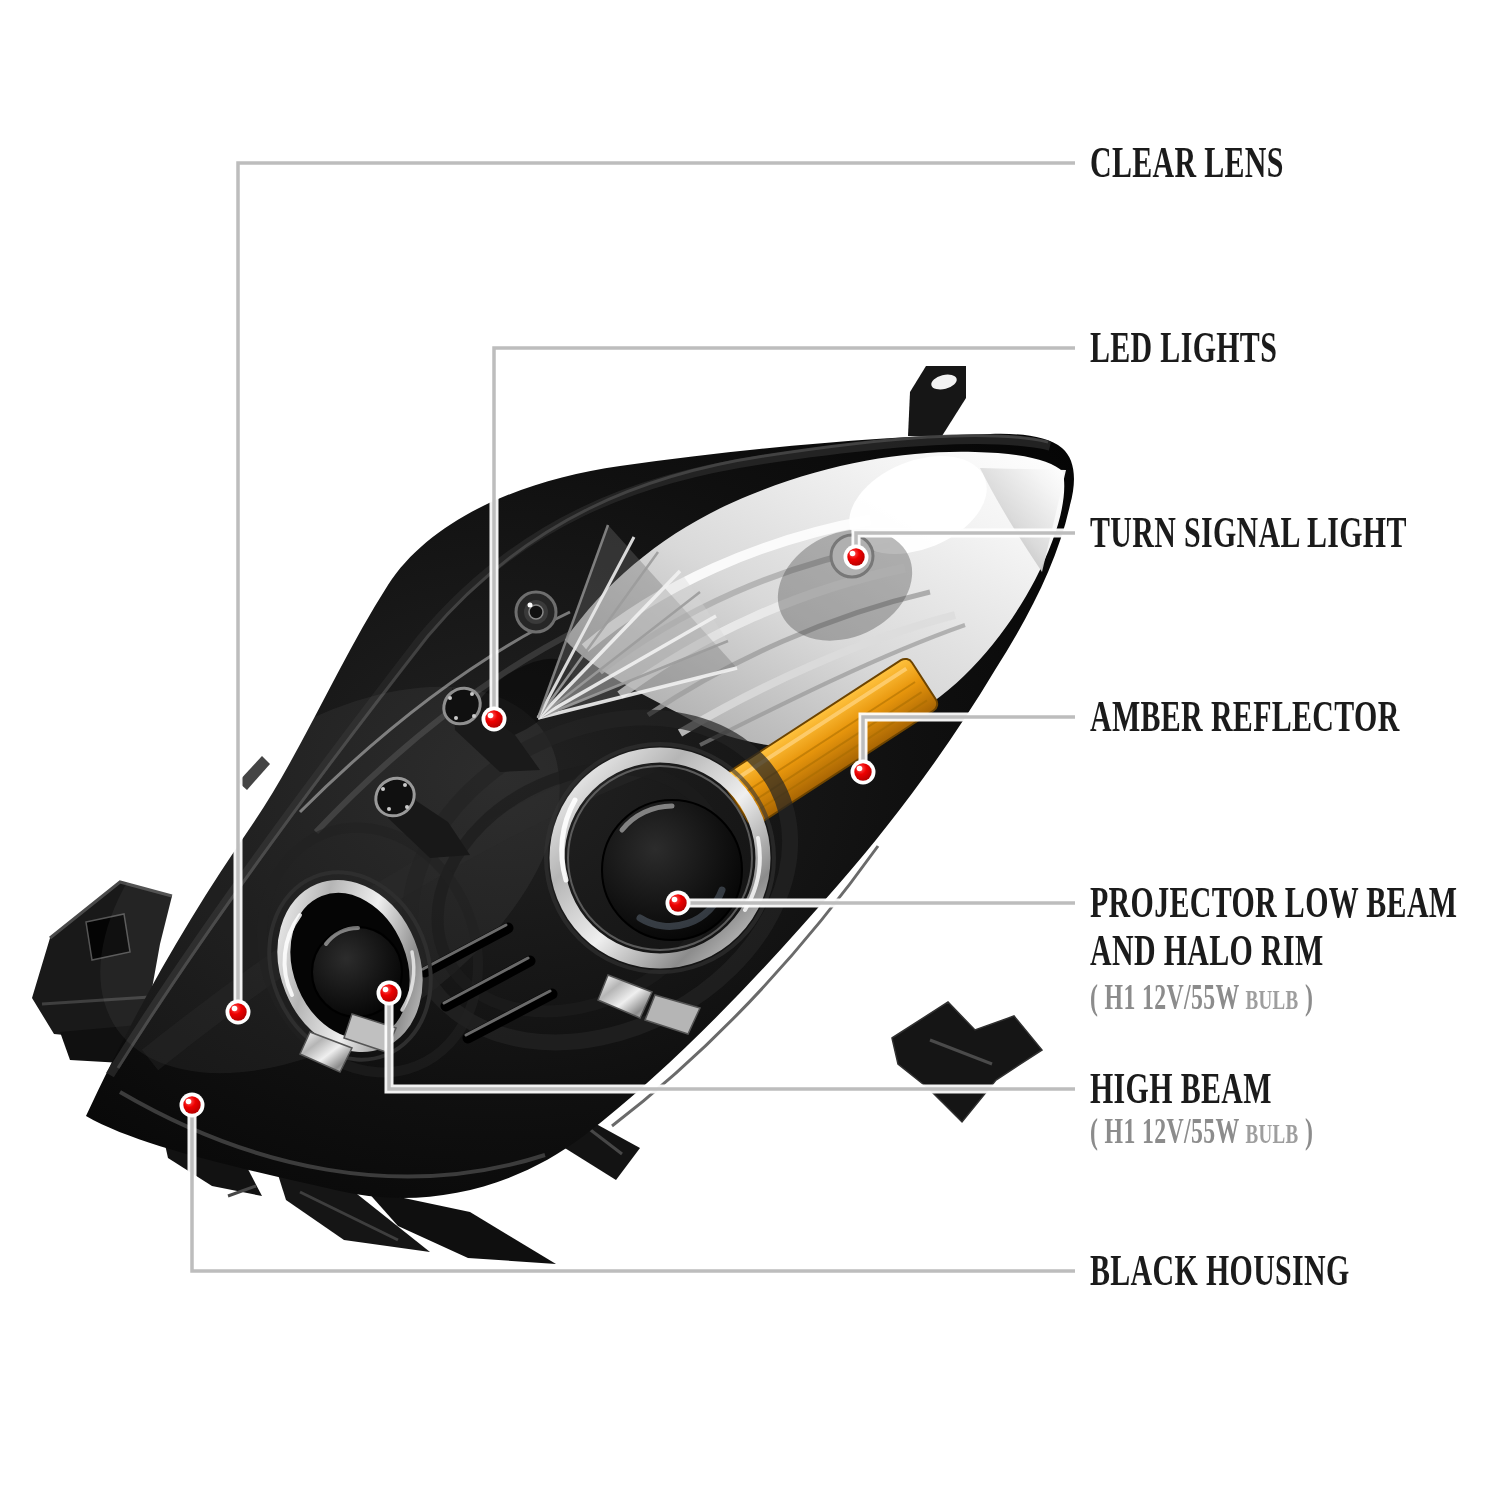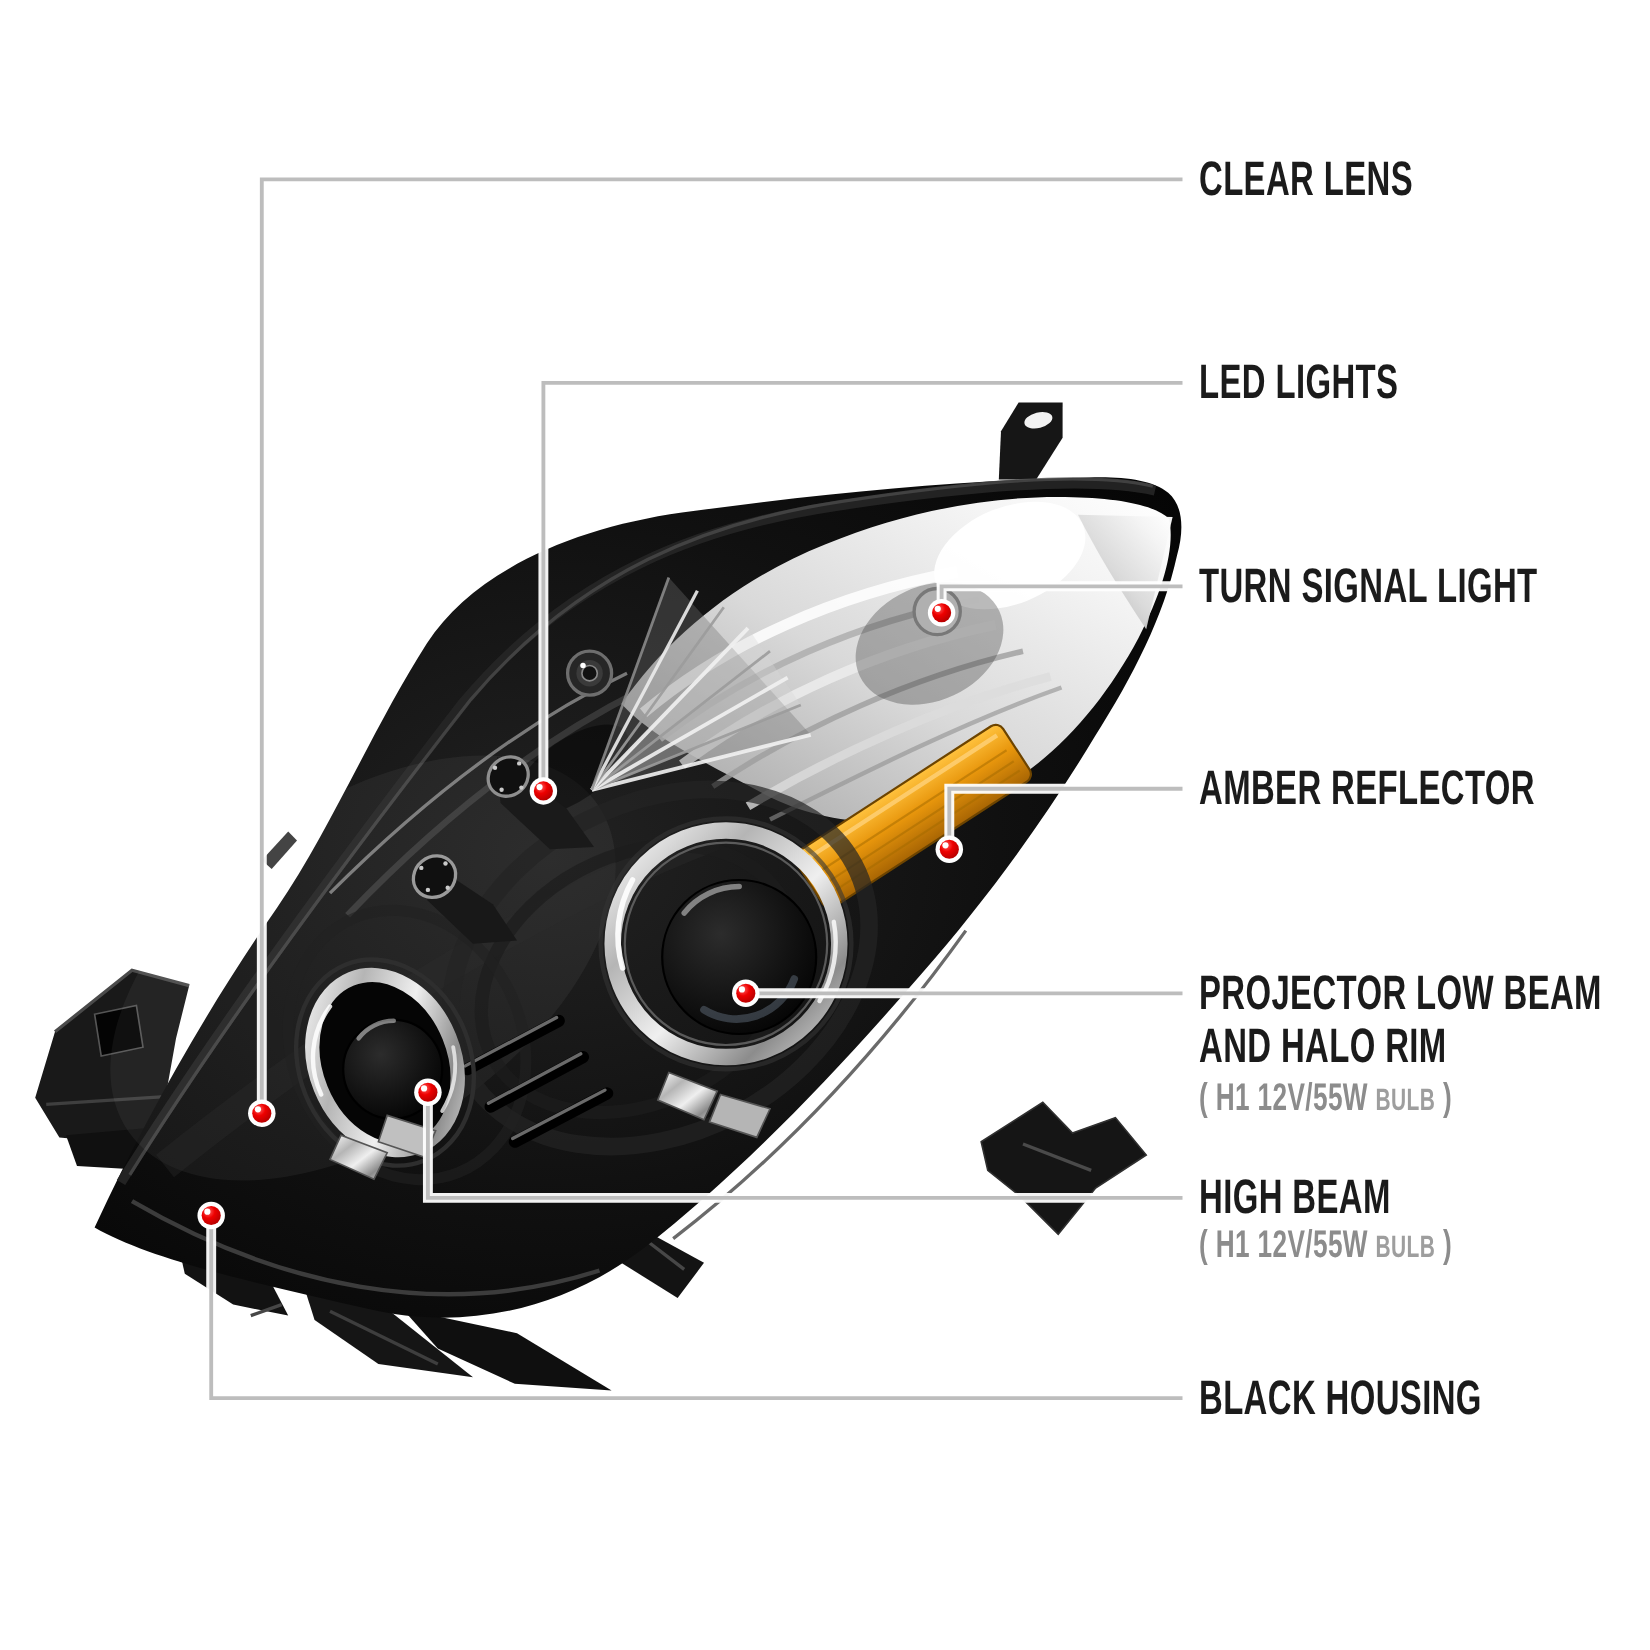--- a/index.html
+++ b/index.html
@@ -1,18 +1,18 @@
 <!DOCTYPE html>
 <html style="--label-black: #1b1b1b; --sub-gray: #8c8c8c; --line-gray: #bdbdbd; --accent-red: #ee0000; --amber: #e8960c; --housing-black: #0d0d0d;"><head>
 <meta charset="utf-8">
 <style>
   html,body{margin:0;padding:0;background:#ffffff;}
   .canvas{
     position:relative;width:1500px;height:1500px;background:#ffffff;
-    font-family:Liberation Sans, sans-serif;overflow:hidden;
+    font-family:Liberation Serif, serif;overflow:hidden;
   }
   .art{position:absolute;left:0;top:0;}
   .callout-label{
     position:absolute;left:1090px;
     font-weight:700;font-size:44px;line-height:48px;
     color:var(--label-black,#1b1b1b);
     transform:scaleX(0.68);transform-origin:left top;
     white-space:nowrap;letter-spacing:0.5px;
   }
   .bulb-note{

